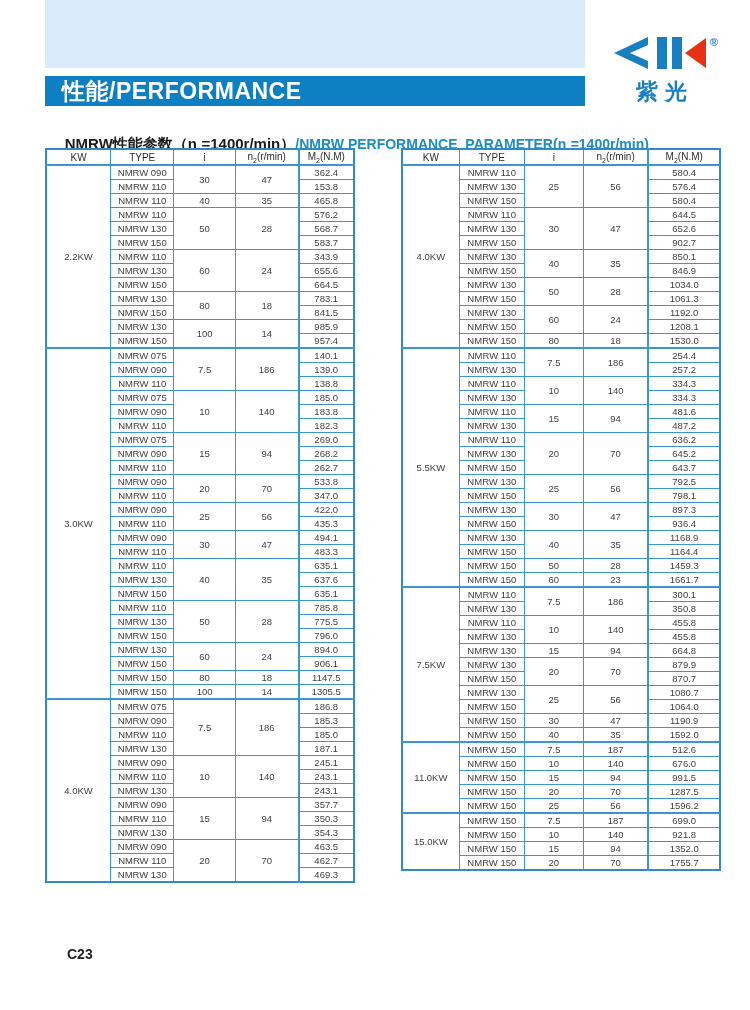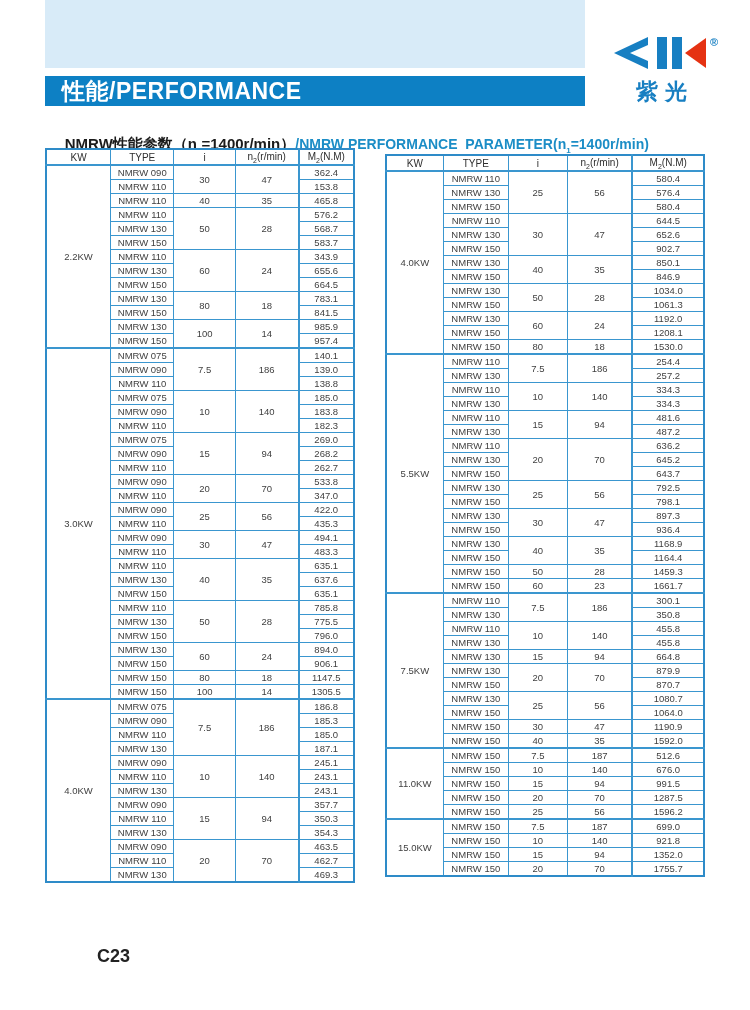--- a/index.html
+++ b/index.html
@@ -8,32 +8,32 @@
   .top-band{position:absolute;left:45px;top:0;width:540px;height:68px;background:#d8ebf8;}
   .section-bar{position:absolute;left:45px;top:76px;width:540px;height:30px;background:#0d80c4;}
   .section-bar .bar-text{display:block;line-height:30px;padding-left:17px;color:#ffffff;
         font-size:23px;font-weight:bold;letter-spacing:.5px;white-space:pre;}
   .logo-block{position:absolute;right:16px;top:34px;width:138px;text-align:center;}
   .logo-cn{margin-top:1px;font-size:22px;font-weight:bold;color:#177fc2;letter-spacing:7px;white-space:pre;}
   .page-title{position:absolute;left:47px;top:117px;width:680px;white-space:pre;}
   .page-title .t-black{color:#1b1b1b;font-weight:bold;font-size:15px;}
   .page-title .t-blue{color:#1b8dc6;font-weight:bold;font-size:14px;}
   .page-title sub{font-size:8px;}
-  .tables{position:absolute;left:45px;top:148px;display:flex;gap:30px;align-items:center;}
+  .tables{position:absolute;left:45px;top:148px;display:flex;gap:46px;align-items:flex-start;}
   table.perf{border-collapse:collapse;table-layout:fixed;border:2px solid #2e8bc8;background:#fff;}
   table.t-left{width:310px;}
   table.t-right{width:320px;}
   table.perf th{border:1px solid #3a96cf;font-size:10px;font-weight:normal;color:#2e2e2e;
         height:14px;padding:0;text-align:center;}
   table.perf td{border:1px solid #3a96cf;font-size:9.5px;color:#3f3f3f;height:13px;
         line-height:13px;padding:0;text-align:center;white-space:pre;}
   table.perf sub{font-size:7px;}
   table.perf td.m2, table.perf th.m2{border-left-width:2px;}
   table.perf tr.grp td{border-top-width:2px;}
-  .footer-code{position:absolute;left:67px;top:946px;font-size:18px;font-weight:bold;color:#222;margin-left:30px;}
+  .footer-code{position:absolute;left:67px;top:946px;font-size:14px;font-weight:bold;color:#222;}
   .zik-svg{display:block;margin:0 auto;}
 </style>
 </head>
 <body>
 
 <div class="page">
 
   <div class="top-band"></div>
 
   <div class="logo-block" aria-label="ZIK">

